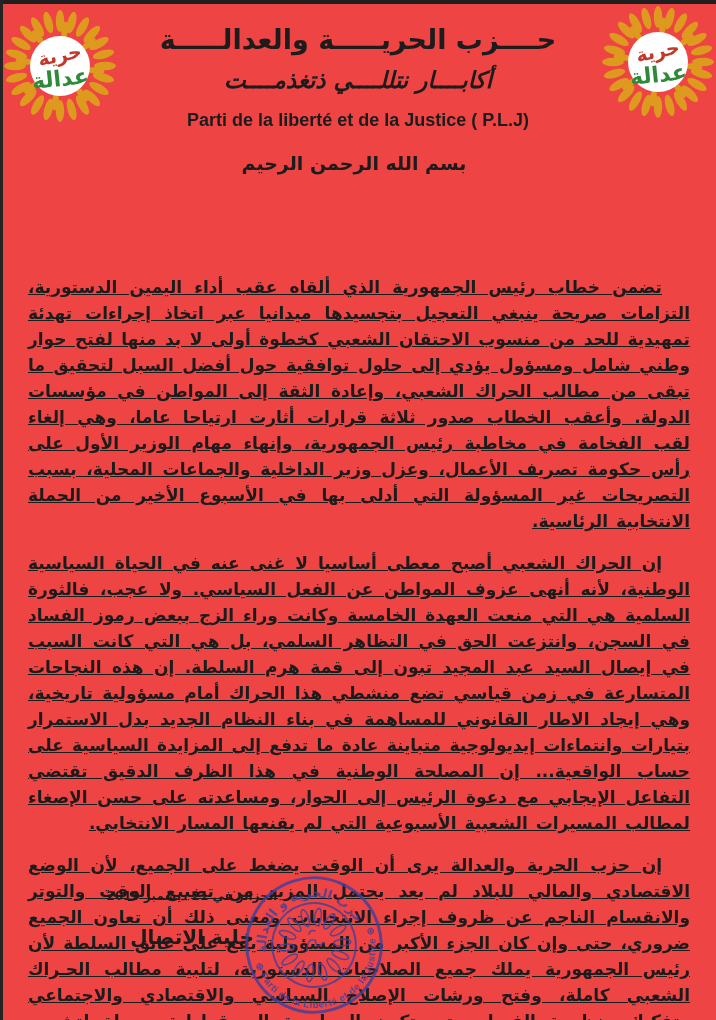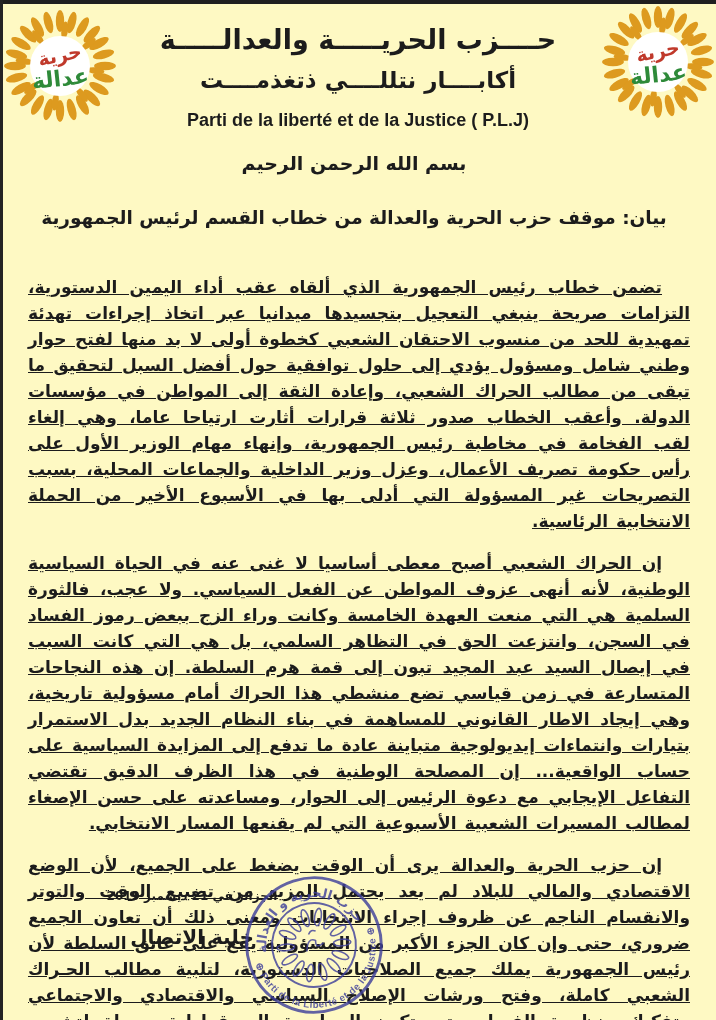--- a/index.html
+++ b/index.html
@@ -5,35 +5,35 @@
   html,body { margin:0; padding:0; }
   body {
     width:716px; height:1020px; position:relative;
     background:#e9e9e7;
     font-family:"DejaVu Sans", sans-serif;
     color:#1c1c1c;
     overflow:hidden;
   }
   .page {
     position:absolute; inset:0;
-    background:#fef9c3;
+    background:#ef4444;
   }
   .scan-edge-top { position:absolute; top:0; left:0; width:716px; height:4px; background:#1f1f1f; }
   .scan-edge-left { position:absolute; top:0; left:0; width:3px; height:1020px; background:#242424; }
 
   .logo { position:absolute; width:112px; height:112px; }
   .logo-left  { left:4px;  top:10px; }
   .logo-right { right:2px; top:6px; }
 
   .header-block {
     position:absolute; top:24px; left:128px; right:128px;
     text-align:center; direction:rtl;
   }
   .title-ar { font-size:27px; font-weight:bold; letter-spacing:0px; }
-  .title-tz { font-size:23px; font-weight:bold; margin-top:12px; }
+  .title-tz { font-size:23px; font-weight:bold; margin-top:12px;font-style:italic; }
   .title-fr {
     font-family:"Liberation Sans", sans-serif;
     direction:ltr; font-size:18px; font-weight:bold; margin-top:17px;
   }
 
   .bismillah {
     position:absolute; top:152px; left:0; right:8px;
     text-align:center; direction:rtl;
     font-size:19px; font-weight:bold;
   }
@@ -111,21 +111,20 @@
   </svg>
 
   <div class="header-block">
     <div class="title-ar">حــــزب الحريـــــة والعدالـــــة</div>
     <div class="title-tz">أكابــــار نتللــــي ذتغذمــــت</div>
     <div class="title-fr">Parti de la liberté et de la Justice ( P.L.J)</div>
   </div>
 
   <div class="bismillah">بسم الله الرحمن الرحيم</div>
 
-  <div class="statement-title">بيان: موقف حزب الحرية والعدالة من خطاب القسم لرئيس الجمهورية</div>
 
   <div class="body-text">
     <p>تضمن خطاب رئيس الجمهورية الذي ألقاه عقب أداء اليمين الدستورية، التزامات صريحة ينبغي التعجيل بتجسيدها ميدانيا عبر اتخاذ إجراءات تهدئة تمهيدية للحد من منسوب الاحتقان الشعبي كخطوة أولى لا بد منها لفتح حوار وطني شامل ومسؤول يؤدي إلى حلول توافقية حول أفضل السبل لتحقيق ما تبقى من مطالب الحراك الشعبي، وإعادة الثقة إلى المواطن في مؤسسات الدولة. وأعقب الخطاب صدور ثلاثة قرارات أثارت ارتياحا عاما، وهي إلغاء لقب الفخامة في مخاطبة رئيس الجمهورية، وإنهاء مهام الوزير الأول على رأس حكومة تصريف الأعمال، وعزل وزير الداخلية والجماعات المحلية، بسبب التصريحات غير المسؤولة التي أدلى بها في الأسبوع الأخير من الحملة الانتخابية الرئاسية.</p>
     <p>إن الحراك الشعبي أصبح معطى أساسيا لا غنى عنه في الحياة السياسية الوطنية، لأنه أنهى عزوف المواطن عن الفعل السياسي. ولا عجب، فالثورة السلمية هي التي منعت العهدة الخامسة وكانت وراء الزج ببعض رموز الفساد في السجن، وانتزعت الحق في التظاهر السلمي، بل هي التي كانت السبب في إيصال السيد عبد المجيد تبون إلى قمة هرم السلطة. إن هذه النجاحات المتسارعة في زمن قياسي تضع منشطي هذا الحراك أمام مسؤولية تاريخية، وهي إيجاد الاطار القانوني للمساهمة في بناء النظام الجديد بدل الاستمرار بتيارات وانتماءات إيديولوجية متباينة عادة ما تدفع إلى المزايدة السياسية على حساب الواقعية... إن المصلحة الوطنية في هذا الظرف الدقيق تقتضي التفاعل الإيجابي مع دعوة الرئيس إلى الحوار، ومساعدته على حسن الإصغاء لمطالب المسيرات الشعبية الأسبوعية التي لم يقنعها المسار الانتخابي.</p>
     <p>إن حزب الحرية والعدالة يرى أن الوقت يضغط على الجميع، لأن الوضع الاقتصادي والمالي للبلاد لم يعد يحتمل المزيد من تضييع الوقت والتوتر والانقسام الناجم عن ظروف إجراء الانتخابات ومعنى ذلك أن تعاون الجميع ضروري، حتى وإن كان الجزء الأكبر من المسؤولية يقع على عاتق السلطة لأن رئيس الجمهورية يملك جميع الصلاحيات الدستورية، لتلبية مطالب الحـراك الشعبي كاملة، وفتح ورشات الإصلاح السياسي والاقتصادي والاجتماعي وتفكيك منظومة الفساد حتى تكون الممارسة الديمقراطية وسيلة لتشجيع الكفاءات، وتعزيز الوحدة الوطنية والانسجام الاجتماعي.</p>
   </div>
 
   <div class="date-block">
     <div class="place-date">الجزائر في 21 ديسمبر 2019</div>
     <div class="signed-by">خلية الاتصال</div>

